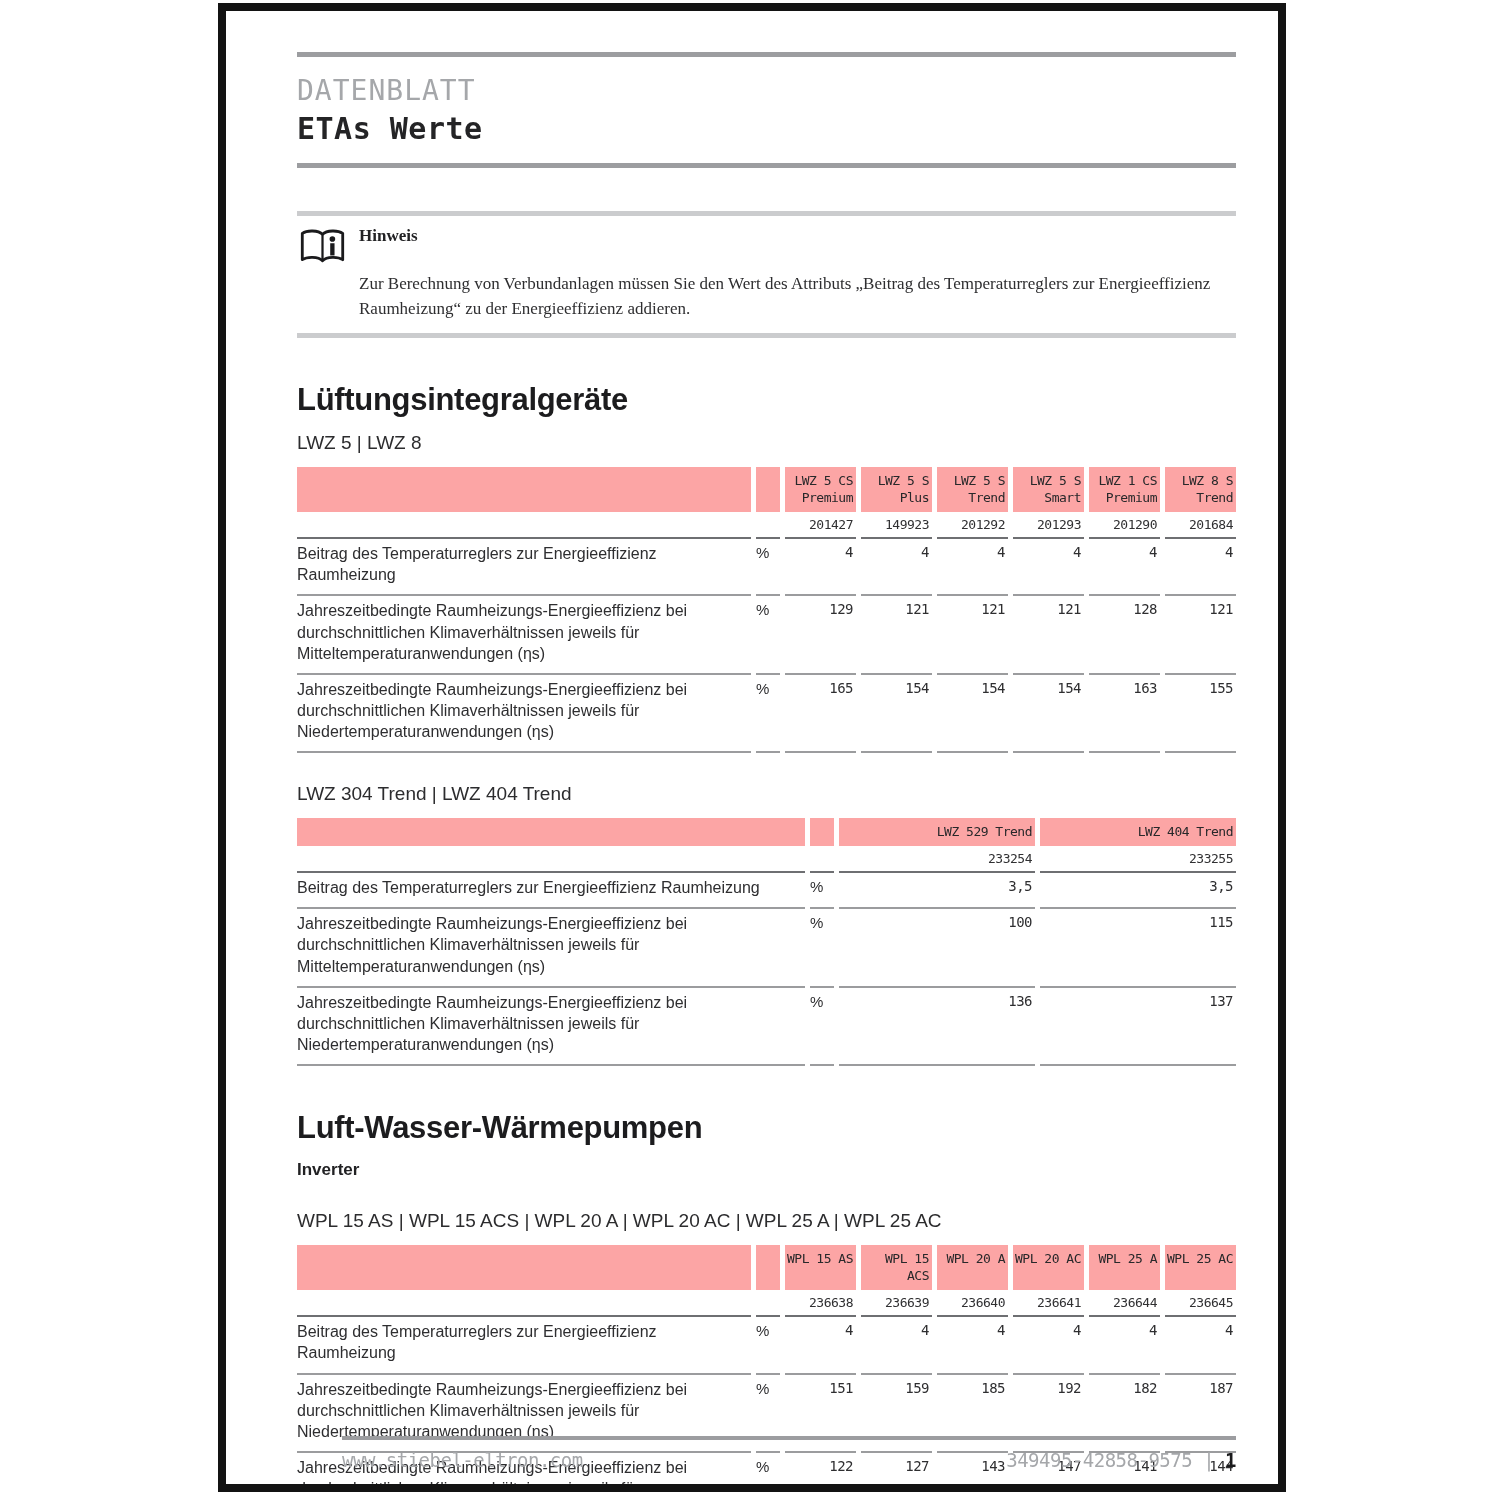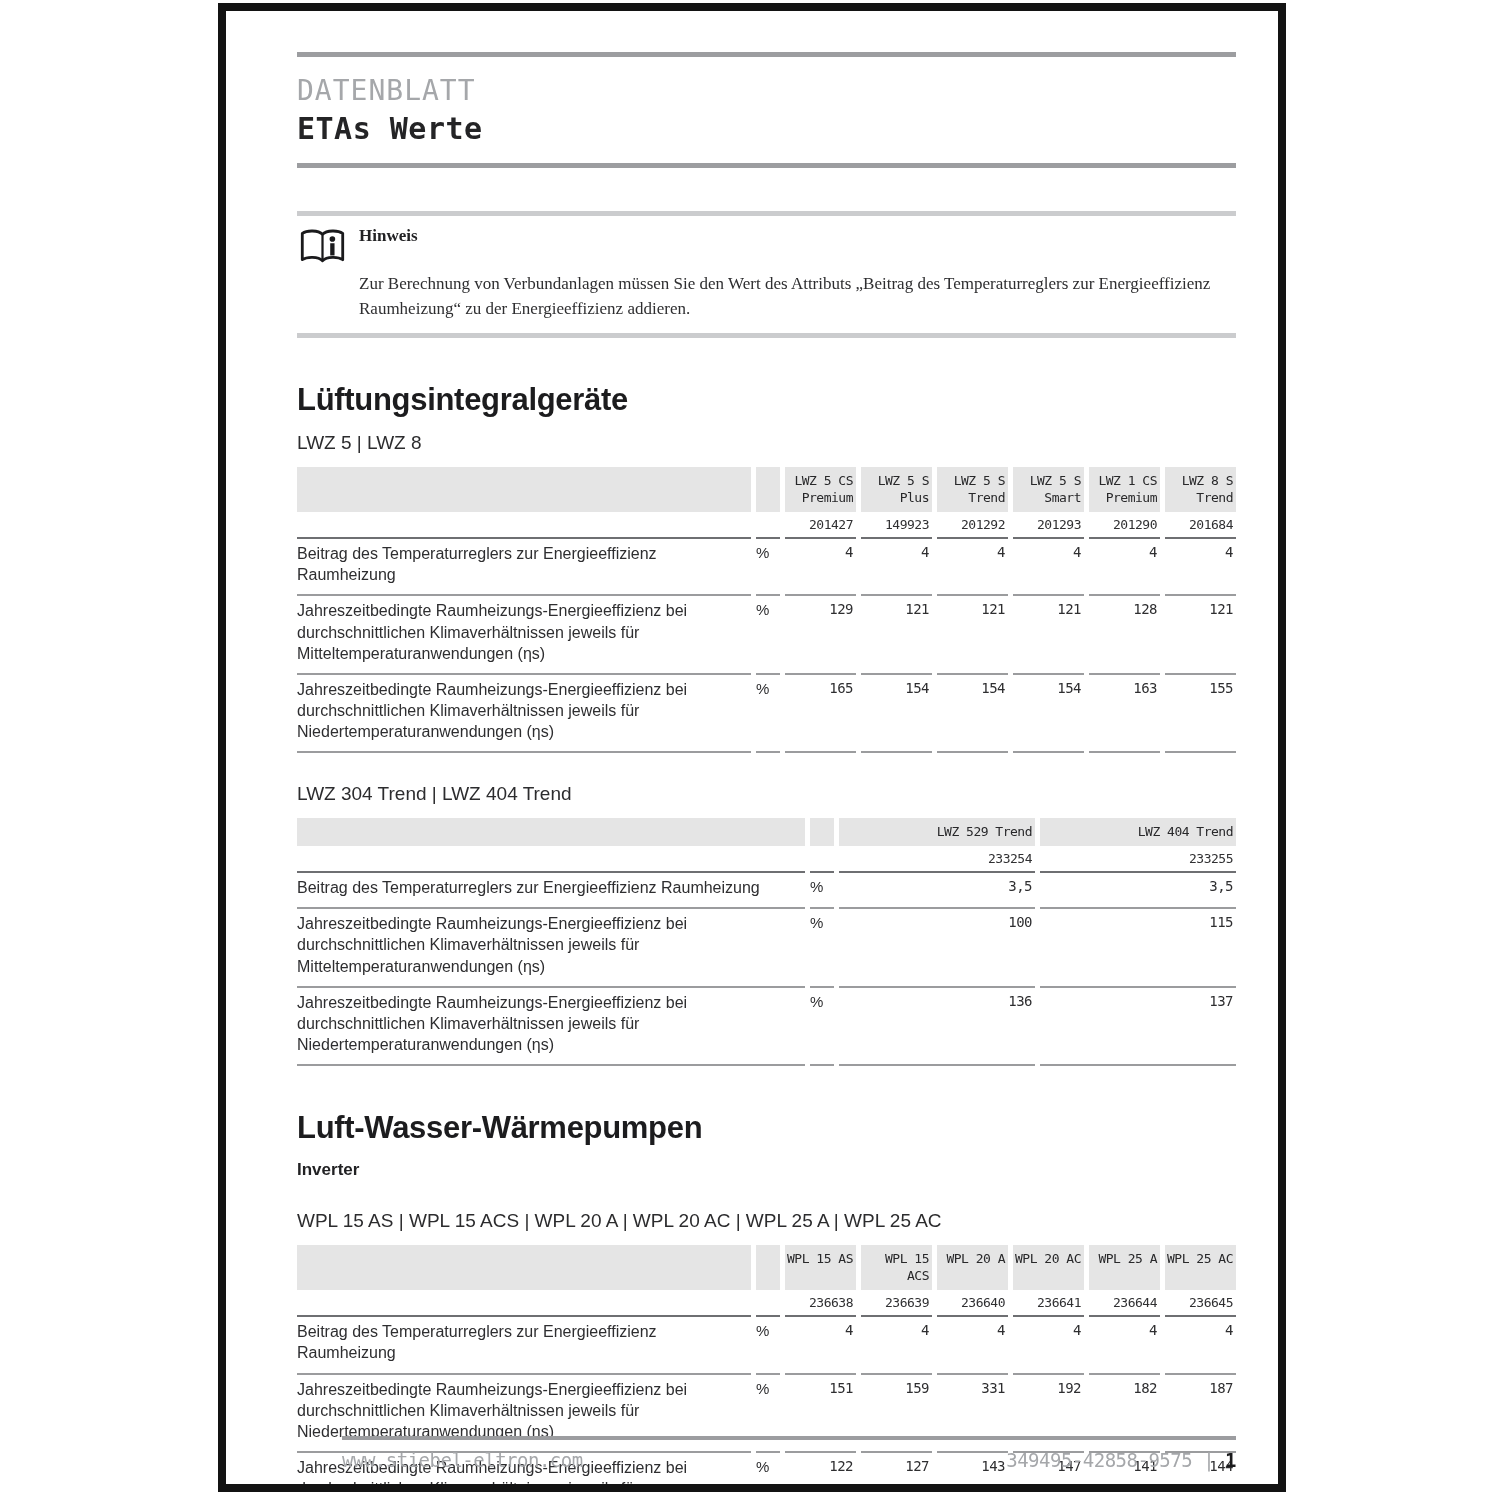--- a/index.html
+++ b/index.html
@@ -38,21 +38,21 @@
   h1.section-title{
     font-size:31px;font-weight:bold;color:#1c1c1e;letter-spacing:-0.3px;
     margin:44px 0 14px 0;font-family:"Liberation Sans", sans-serif;
   }
   .subheading{font-size:17px;font-weight:bold;color:#222224;margin:4px 0 22px 0;}
   .subtitle{font-size:19px;color:#2c2c2e;margin:30px 0 13px 0;}
   .block:first-of-type .subtitle{margin-top:2px;}
 
   table.spec{border-collapse:collapse;width:100%;table-layout:fixed;margin:0 0 8px 0;}
   table.spec td{vertical-align:top;}
-  td.hdr{background:#e5e5e5;}
+  td.hdr{background:#fca5a5;}
   td.colhdr{
     font-family:"DejaVu Sans Mono", monospace;font-size:13px;letter-spacing:-0.5px;
     line-height:1.32;text-align:right;color:#28282a;padding:5px 3px 6px 2px;
   }
   td.art{
     font-family:"DejaVu Sans Mono", monospace;font-size:13px;letter-spacing:-0.5px;
     text-align:right;color:#303032;padding:5px 3px 5px 2px;
   }
   tr.art-row td:not(.sp){border-bottom:2px solid #6e6f72;}
   tr.data-row td:not(.sp){border-bottom:2px solid #9b9c9e;}
@@ -354,21 +354,21 @@
                 </tr>
                 <tr class="data-row">
                   <td class="lab data">Jahreszeitbedingte Raumheizungs-Energieeffizienz bei durchschnittlichen Klima­ver­hält­nissen jeweils für Niedertemperaturanwendungen (ηs)</td>
                   <td class="sp"></td>
                   <td class="unit data">%</td>
                   <td class="sp"></td>
                   <td class="val data">151</td>
                   <td class="sp"></td>
                   <td class="val data">159</td>
                   <td class="sp"></td>
-                  <td class="val data">331</td>
+                  <td class="val data">185</td>
                   <td class="sp"></td>
                   <td class="val data">192</td>
                   <td class="sp"></td>
                   <td class="val data">182</td>
                   <td class="sp"></td>
                   <td class="val data">187</td>
                 </tr>
                 <tr class="data-row">
                   <td class="lab data">Jahreszeitbedingte Raumheizungs-Energieeffizienz bei durchschnittlichen Klima­ver­hält­nissen jeweils für Mitteltemperaturanwendungen (ηs)</td>
                   <td class="sp"></td>

